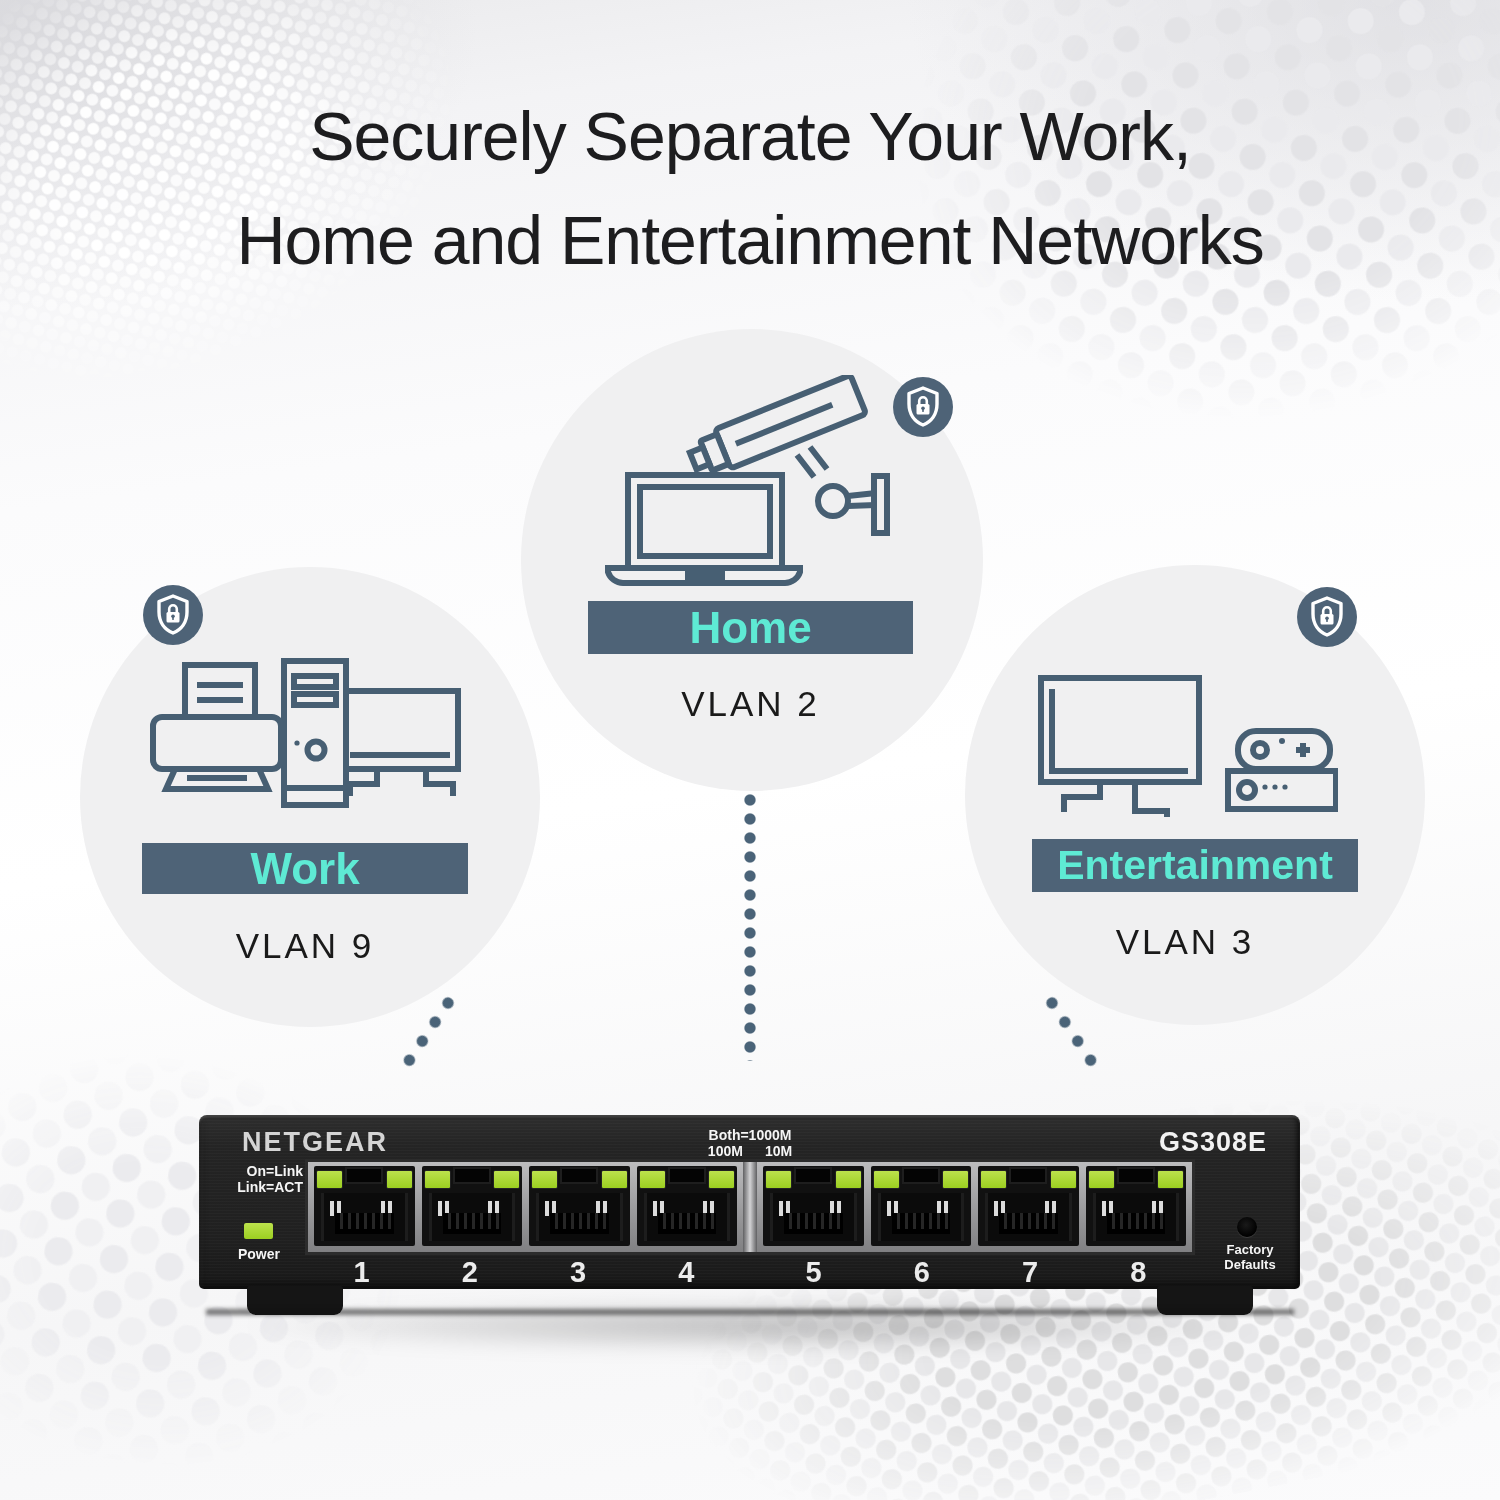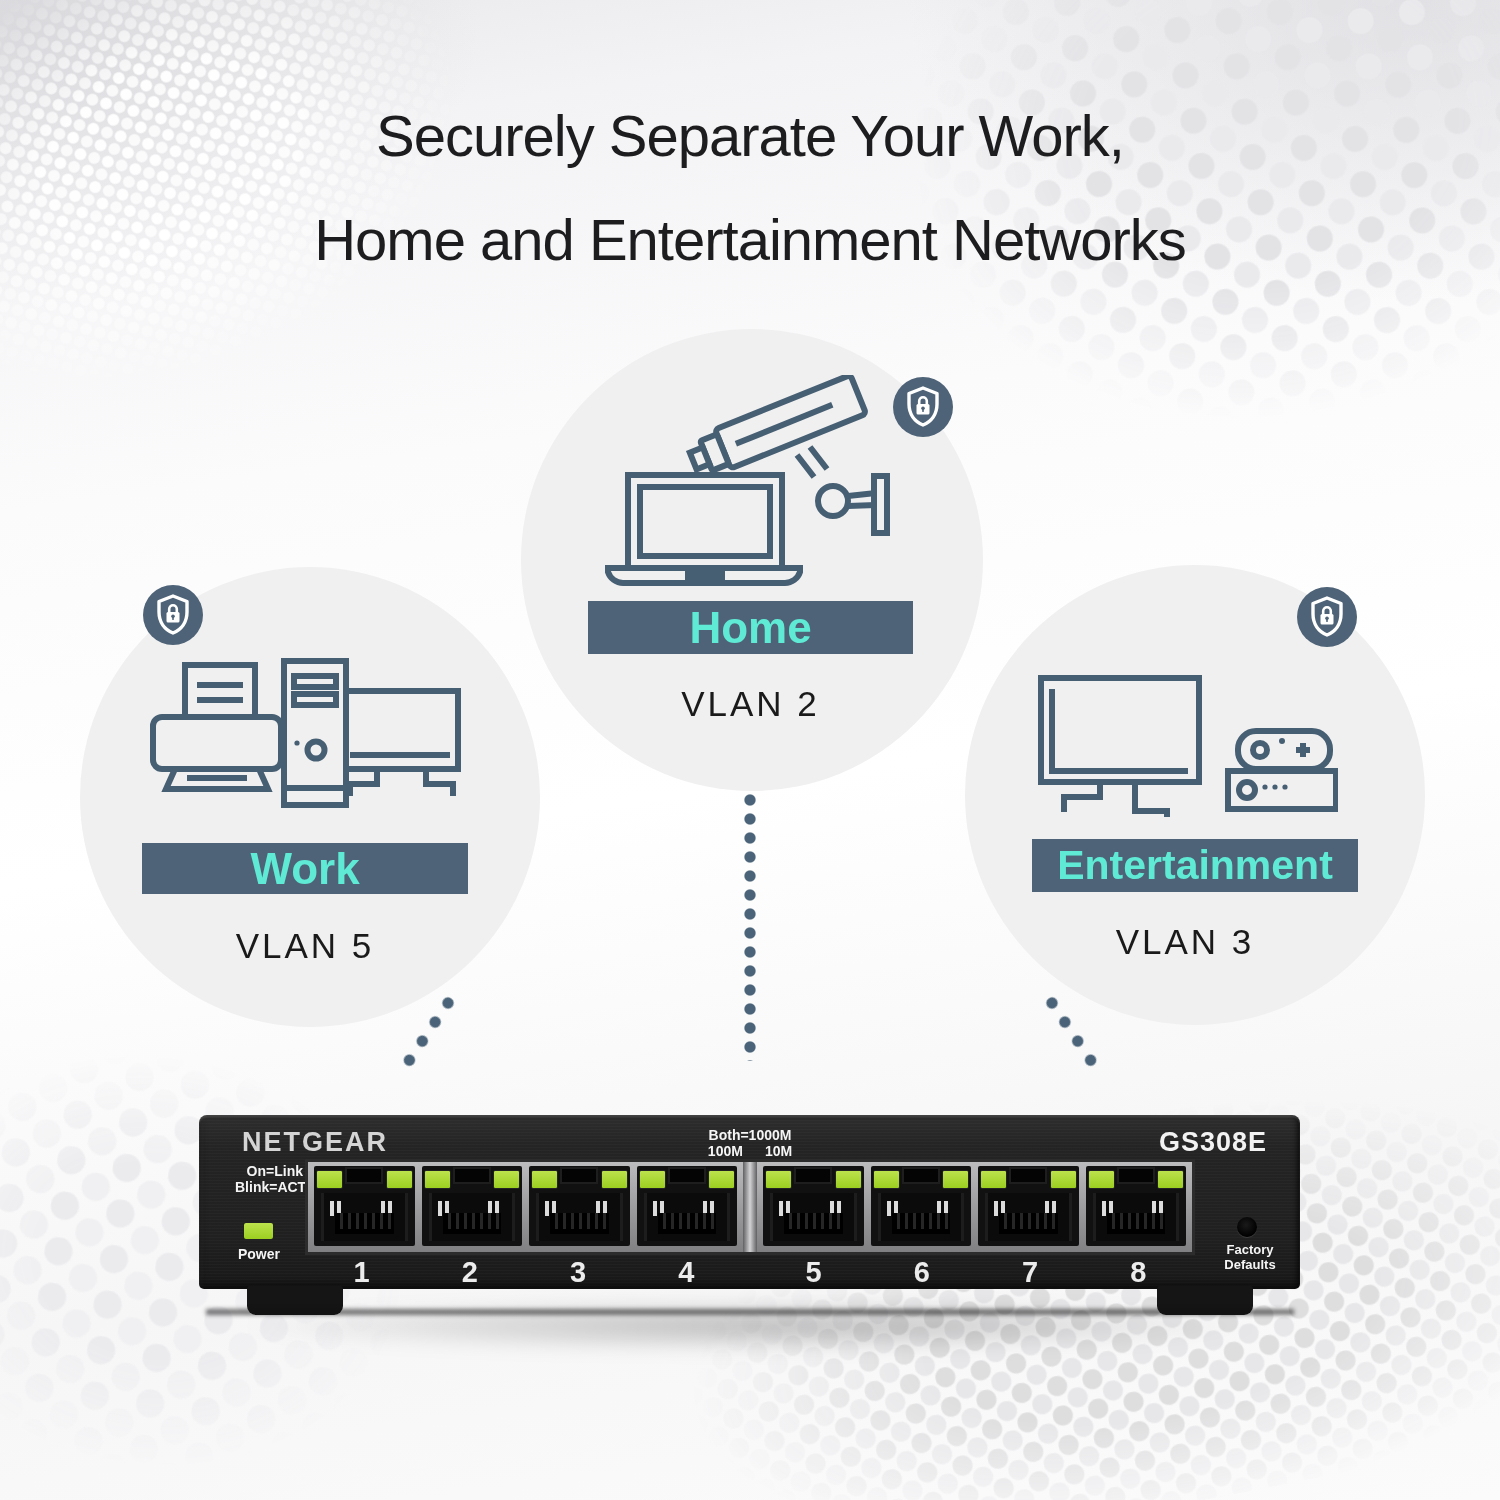--- a/index.html
+++ b/index.html
@@ -49,21 +49,21 @@
     background-image:
       radial-gradient(circle 14px at 14px 14px, #ebebee 13.2px, transparent 15px),
       radial-gradient(circle 14px at 14px 14px, #f0f0f2 13.2px, transparent 15px);
     background-size:56px 46px,56px 46px;background-position:0 0,28px 23px;
     transform:rotate(8deg);
     -webkit-mask-image:radial-gradient(ellipse 58% 55% at 38% 48%, #000 35%, transparent 75%);
     mask-image:radial-gradient(ellipse 58% 55% at 38% 48%, #000 35%, transparent 75%);
   }
   
   .title{position:absolute;left:0;top:84px;width:100%;text-align:center;color:#1d1d1f;
-    font-weight:300;font-size:58px;line-height:104px;letter-spacing:-1px;}
+    font-weight:300;font-size:68px;line-height:104px;letter-spacing:-1px;}
   
   .circle{position:absolute;border-radius:50%;background:#f0f0f1;}
   .c-work{left:80px;top:567px;width:460px;height:460px;}
   .c-home{left:521px;top:329px;width:462px;height:462px;}
   .c-ent{left:965px;top:565px;width:460px;height:460px;}
   .badge{position:absolute;width:60px;height:60px;}
   .b-work{left:63px;top:18px;}
   .b-home{left:372px;top:48px;}
   .b-ent{left:332px;top:22px;}
   .icons{position:absolute;}
@@ -195,21 +195,21 @@
         <rect class="lnf" x="40" y="8" width="70" height="56"></rect>
         <path class="ln" d="M52 28 h46 M52 43 h46"></path>
         <rect class="lnf" x="8" y="60" width="128" height="52" rx="9"></rect>
         <path class="lnf" d="M30 112 l-9 20 h102 l-9 -20 z"></path>
         <path class="ln" d="M42 121 h60"></path>
       </g>
     </svg>
     <div class="bar bar-work">
       <span>Work</span>
     </div>
-    <div class="vlan v-work">VLAN 5</div>
+    <div class="vlan v-work">VLAN 9</div>
   </section>
 
   <section class="circle c-home">
     <svg class="badge b-home" viewBox="0 0 60 60">
       <circle cx="30" cy="30" r="30" fill="#4e6377"></circle>
       <path d="M30 11 L44 16.5 V27 C44 37 38.5 44.5 30 48 C21.5 44.5 16 37 16 27 V16.5 Z" fill="none" stroke="#fff" stroke-width="3.4" stroke-linejoin="round"></path>
       <rect x="23.5" y="27" width="13" height="10.5" rx="1.5" fill="#fff"></rect>
       <path d="M26.2 27 v-3 a3.8 3.8 0 0 1 7.6 0 v3" fill="none" stroke="#fff" stroke-width="2.6"></path>
       <circle cx="30" cy="31.3" r="1.8" fill="#4e6377"></circle>
       <rect x="29.2" y="31.3" width="1.6" height="3.6" fill="#4e6377"></rect>
@@ -278,21 +278,21 @@
 
   <div class="connector conn-diag conn-work"></div>
   <div class="connector conn-home"></div>
   <div class="connector conn-diag conn-ent"></div>
 
   <div class="switch">
     <div class="brand">NETGEAR</div>
     <div class="model">GS308E</div>
     <div class="ledlegend">
       <div>On=Link</div>
-      <div>Blink=ACT</div>
+      <div>Link=ACT</div>
     </div>
     <div class="speedlegend">
       <div>Both=1000M</div>
       <div class="row">
         <span>100M</span>
         <span>10M</span>
       </div>
     </div>
 
     <div class="panel">

